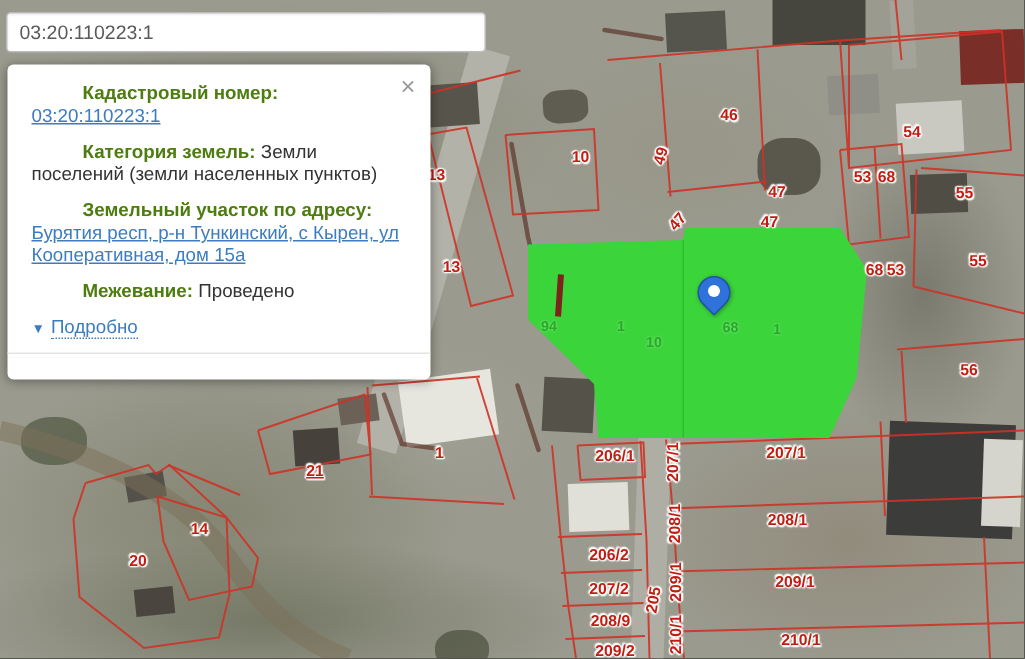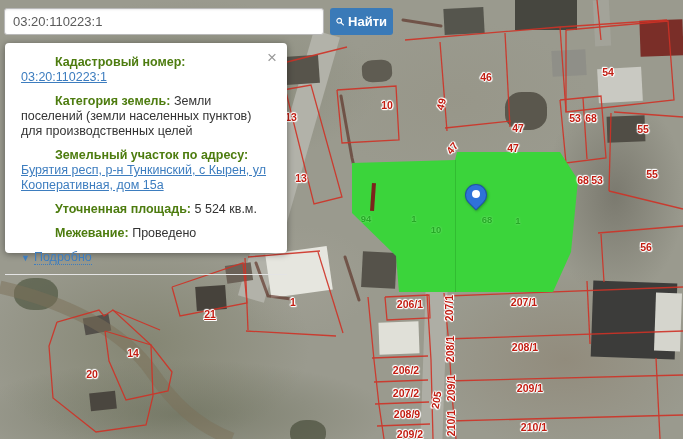--- a/index.html
+++ b/index.html
@@ -142,21 +142,21 @@
     </g>
   </svg>
 
   <div class="parcel">
     <div class="parcel-innerline"></div>
   </div>
   <div class="parcel-dash"></div>
 
   <div class="lbl-layer" id="labels-layer">
       <div class="lbl" style="left: 486px; top: 77px;">46</div>
-      <div class="lbl" style="left: 608px; top: 72px;">54</div>
+      <div class="lbl" style="left: 608px; top: 88px;">54</div>
       <div class="lbl" style="left: 575px; top: 118px;">53</div>
       <div class="lbl" style="left: 591px; top: 118px;">68</div>
       <div class="lbl" style="left: 518px; top: 128px;">47</div>
       <div class="lbl" style="left: 643px; top: 129px;">55</div>
       <div class="lbl" style="left: 513px; top: 148px;">47</div>
       <div class="lbl" style="left: 452px; top: 148px; transform: translate(-50%, -50%) rotate(-50deg);">47</div>
       <div class="lbl" style="left: 441px; top: 104px; transform: translate(-50%, -50%) rotate(-75deg);">49</div>
       <div class="lbl" style="left: 387px; top: 105px;">10</div>
       <div class="lbl" style="left: 291px; top: 117px;">13</div>
       <div class="lbl" style="left: 301px; top: 178px;">13</div>
@@ -189,47 +189,35 @@
       <div class="lbl hl" style="left: 518px; top: 220px;">1</div>
     </div>
 
   <div class="pin">
     <div class="pin-body"></div>
     <div class="pin-dot"></div>
   </div>
 
   <div class="searchbar">
     <input class="search-input" type="text" value="03:20:110223:1" style="">
-    <button class="search-btn">
-      <svg width="13" height="13" viewBox="0 0 13 13">
-        <circle cx="5.2" cy="5.2" r="3.8" fill="none" stroke="#fff" stroke-width="1.8"></circle>
-        <line x1="8.2" y1="8.2" x2="12" y2="12" stroke="#fff" stroke-width="1.9" stroke-linecap="round"></line>
-      </svg>
-      <span>Найти</span>
-    </button>
   </div>
 
   <div class="panel">
     <span class="panel-close">×</span>
     <p>
       <b>Кадастровый номер:</b>
       <a>03:20:110223:1</a>
     </p>
     <p>
       <b>Категория земель:</b>
       <span>Земли поселений (земли населенных пунктов)</span><br>
-      <span>для производственных целей</span>
     </p>
     <p>
       <b>Земельный участок по адресу:</b>
       <a>Бурятия респ, р-н Тункинский, с Кырен, ул Кооперативная, дом 15а</a>
-    </p>
-    <p>
-      <b>Уточненная площадь:</b>
-      <span>5 524 кв.м.</span>
     </p>
     <p>
       <b>Межевание:</b>
       <span>Проведено</span>
     </p>
     <div class="details">
       <span class="arrow">▼</span><span class="details-txt">Подробно</span>
     </div>
     <div class="panel-divider"></div>
   </div>

